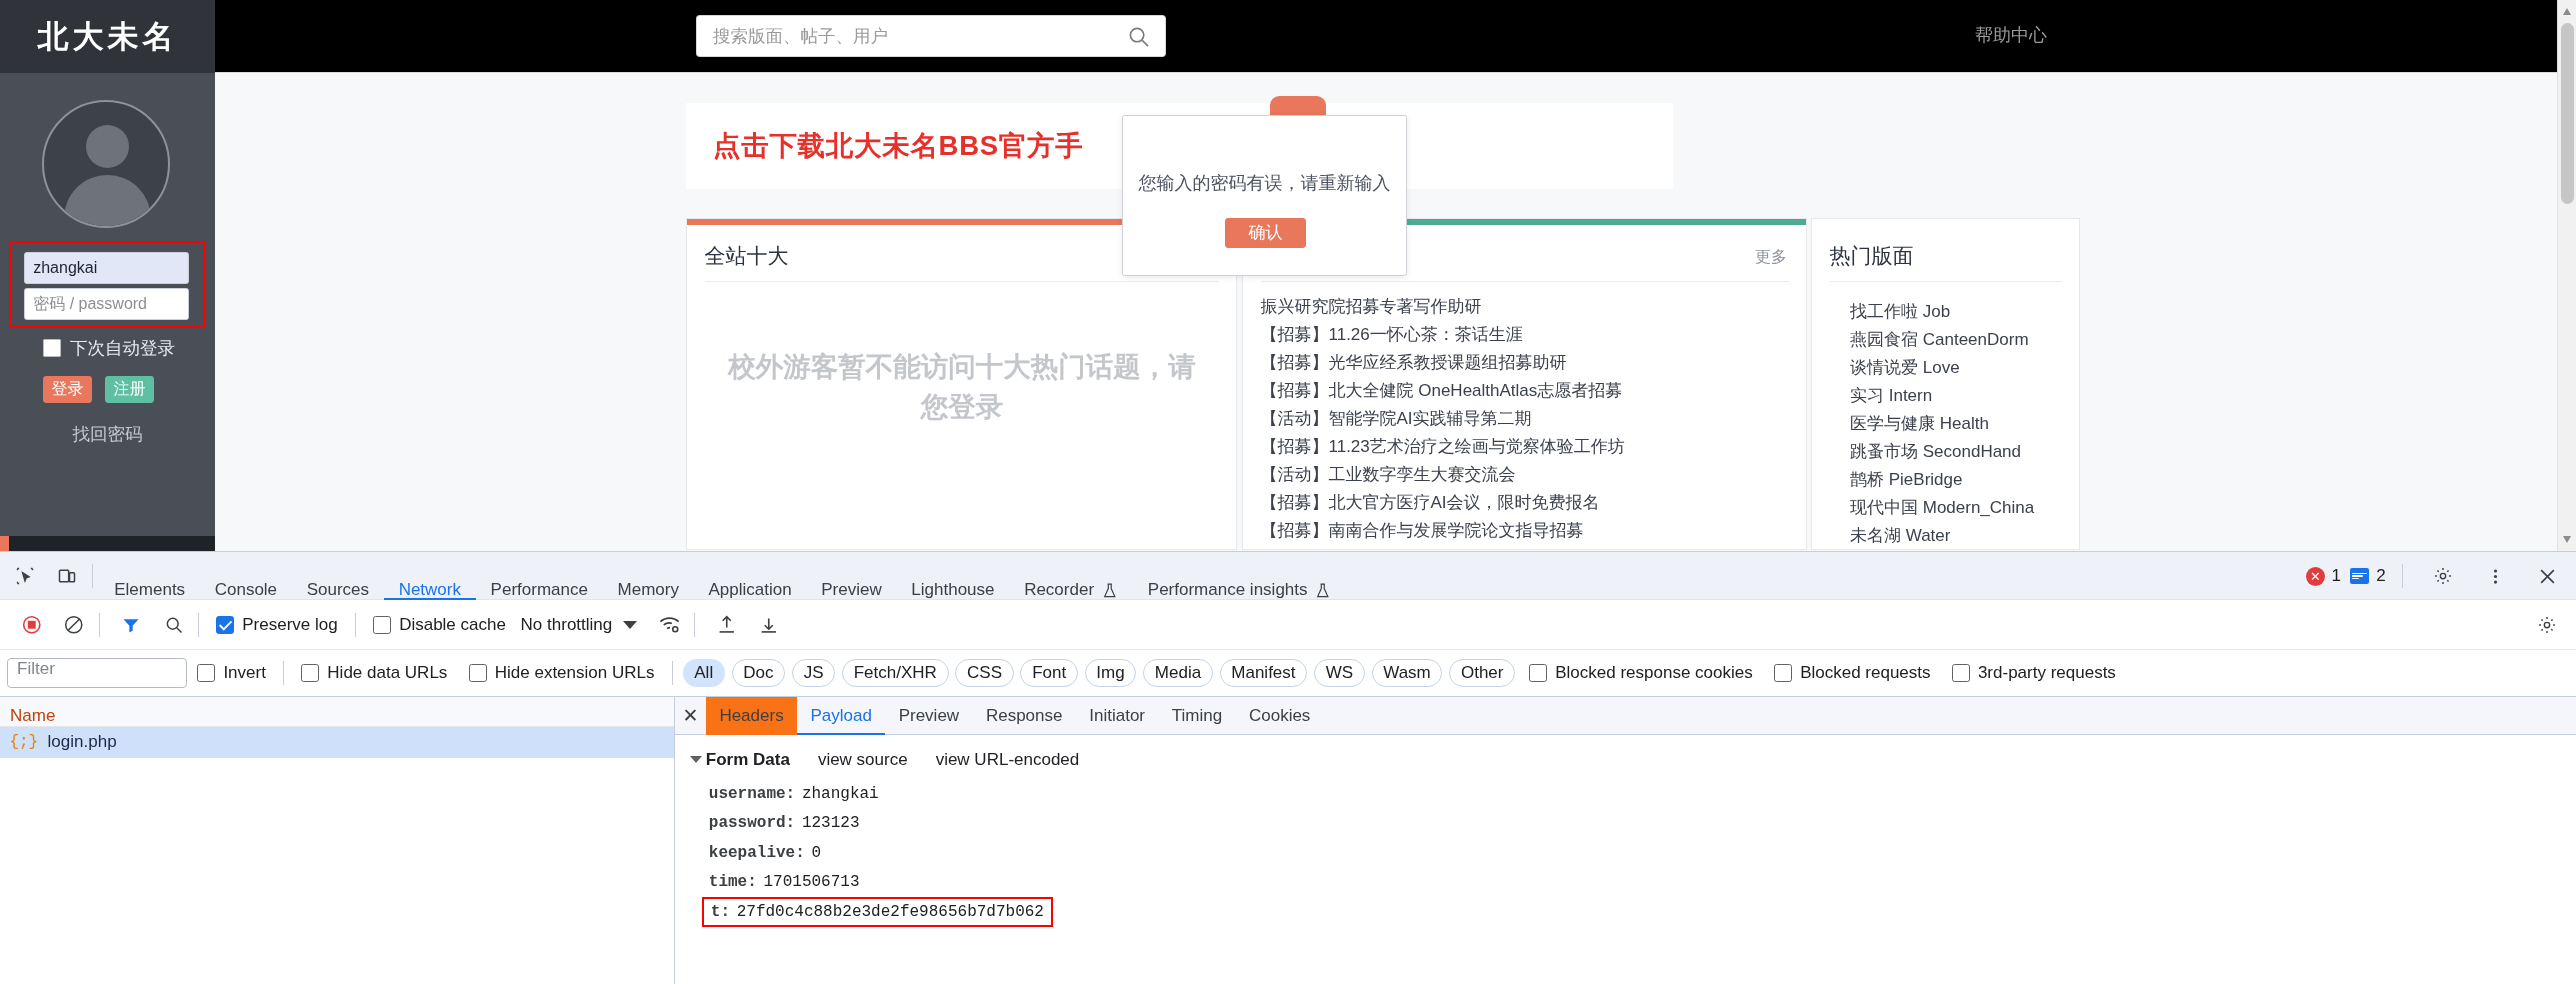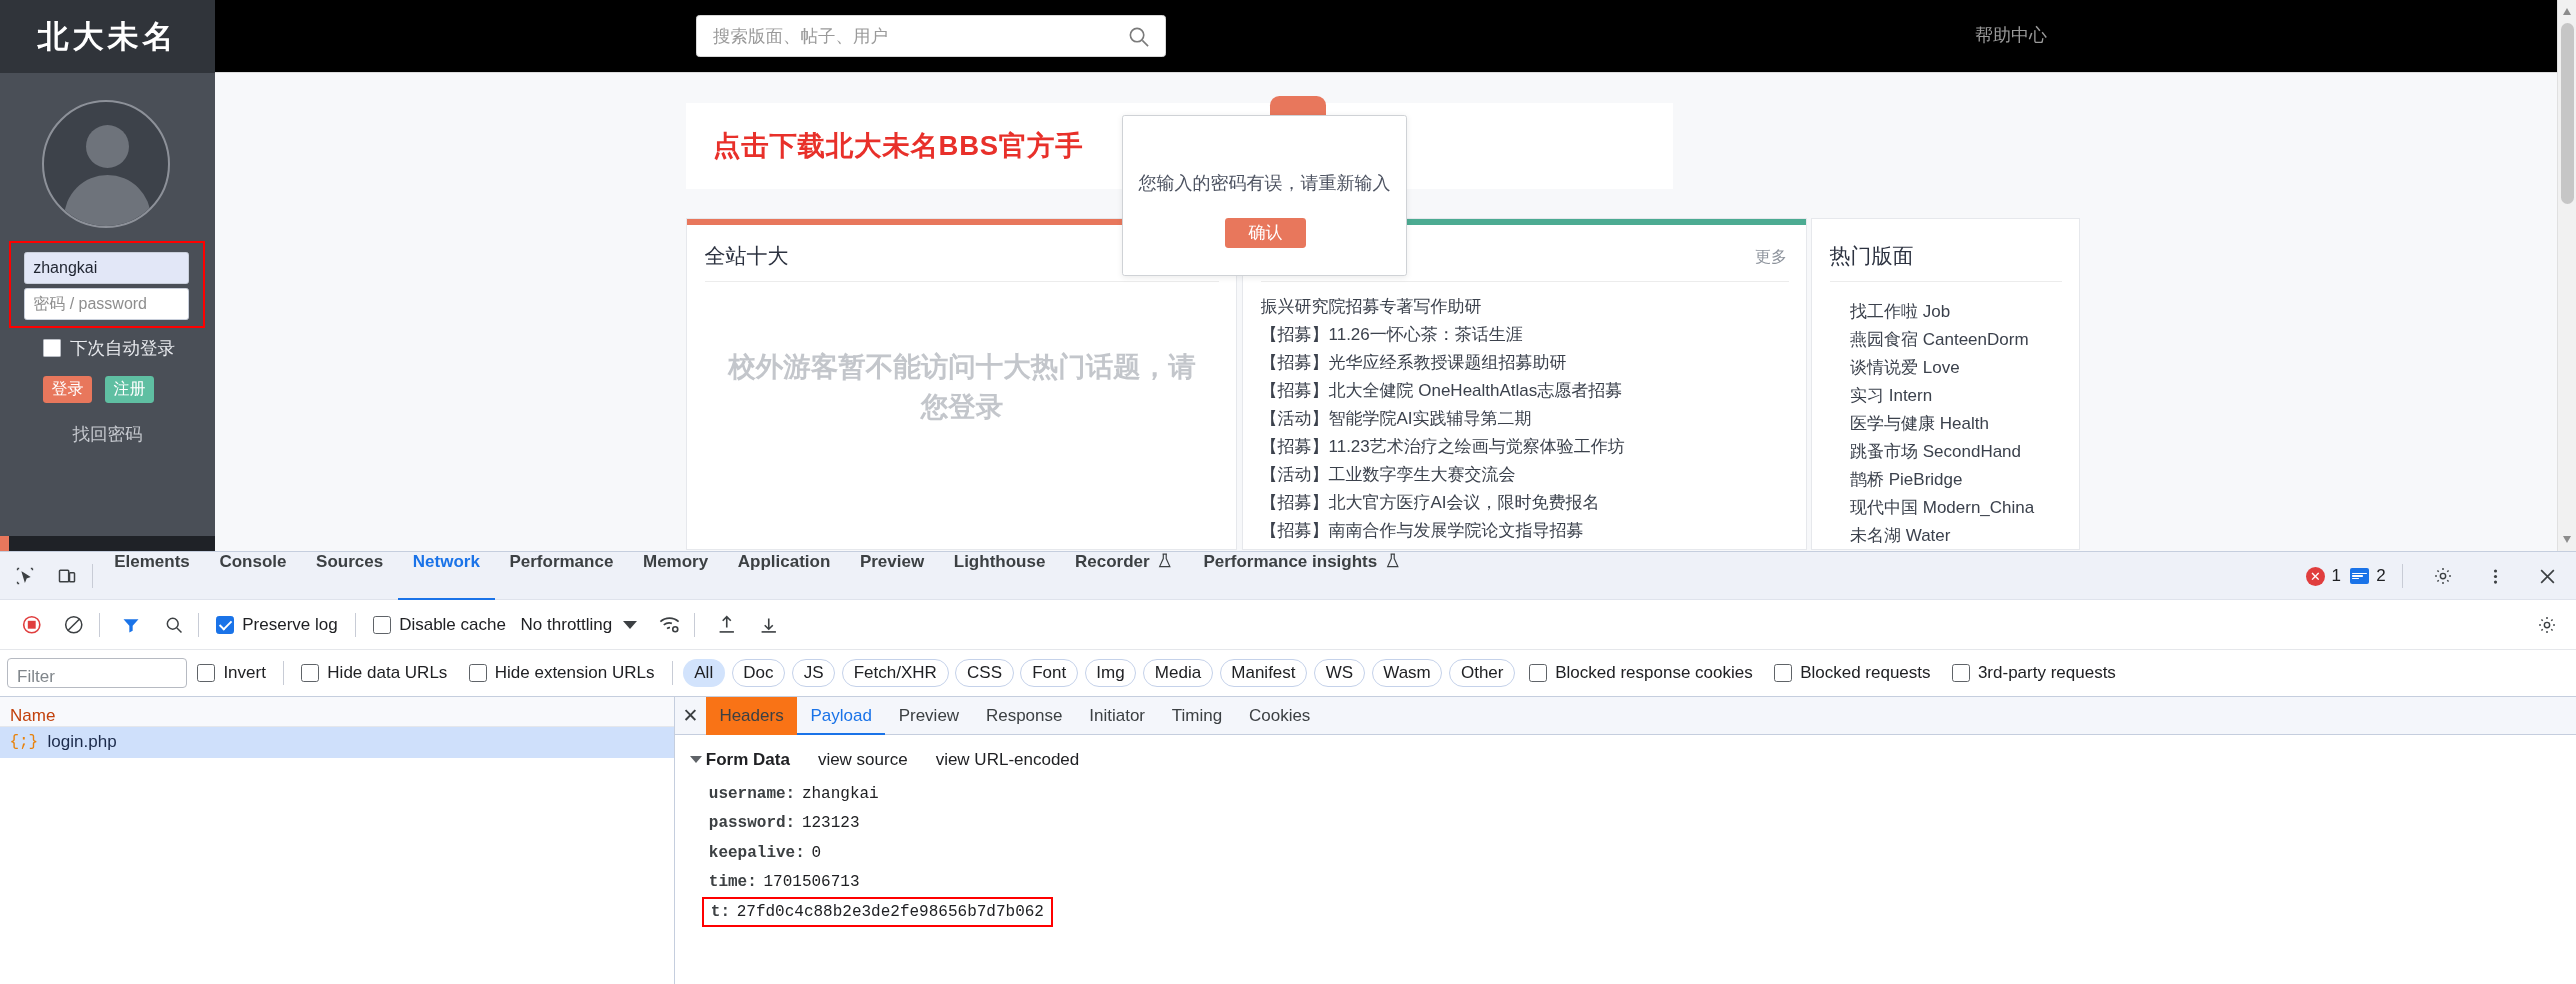--- a/index.html
+++ b/index.html
@@ -251,23 +251,22 @@
     border-bottom: 0.7px solid #dfe3ec;
     display: flex; align-items: center;
   }
   .dt-iconbtn {
     width: 36px; height: 36px; margin-left: 6.7px;
     display: flex; align-items: center; justify-content: center;
   }
   .dt-sep { width: 0.7px; height: 24px; background: #c8ccd6; margin: 0 6.7px; }
   .dt-tab {
     height: 48px; padding: 0 14.8px;
-    display: flex; align-items: flex-start; gap: 6.7px;
+    display: flex; align-items: flex-end; gap: 6.7px;
     color: #3c4043;
-    font-weight: bold;
   }
   .dt-tab.active { color: #1a73e8; box-shadow: inset 0 -2px 0 #1a73e8; }
   .dt-right { position: absolute; right: 10.7px; top: 0; height: 48px; display: flex; align-items: center; gap: 9.4px; }
   .badge { display: flex; align-items: center; gap: 6.7px; }
   .err-dot {
     width: 19px; height: 19px; border-radius: 50%;
     background: #e03e3e; color: #fff; font-size: 12.8px; font-weight: bold;
     display: flex; align-items: center; justify-content: center;
   }
   .msg-sq {
@@ -300,21 +299,21 @@
   .throttle { display: flex; align-items: center; gap: 10.7px; margin-left: 4px; }
 
   .dt-filterbar {
     position: absolute; left: 0; top: 98px; width: 2576px; height: 47px;
     background: #ffffff; border-bottom: 0.7px solid #c5cede;
     display: flex; align-items: center; padding-left: 6.7px;
   }
   .filter-input {
     width: 180px; height: 29.5px;
     border: 0.7px solid #b6bac2; border-radius: 4px;
-    display: flex; align-items: flex-end;
+    display: flex; align-items: flex-start;
     color: #80868b; padding-left: 9.4px;
   }
   .pill {
     height: 28px; padding: 0 10.7px; margin: 0 3.4px;
     border: 0.7px solid #c5d2ea; border-radius: 14px;
     display: flex; align-items: center; justify-content: center;
     color: #202124; white-space: nowrap;
   }
   .pill.on { background: #d2e3fc; border-color: transparent; }
 

